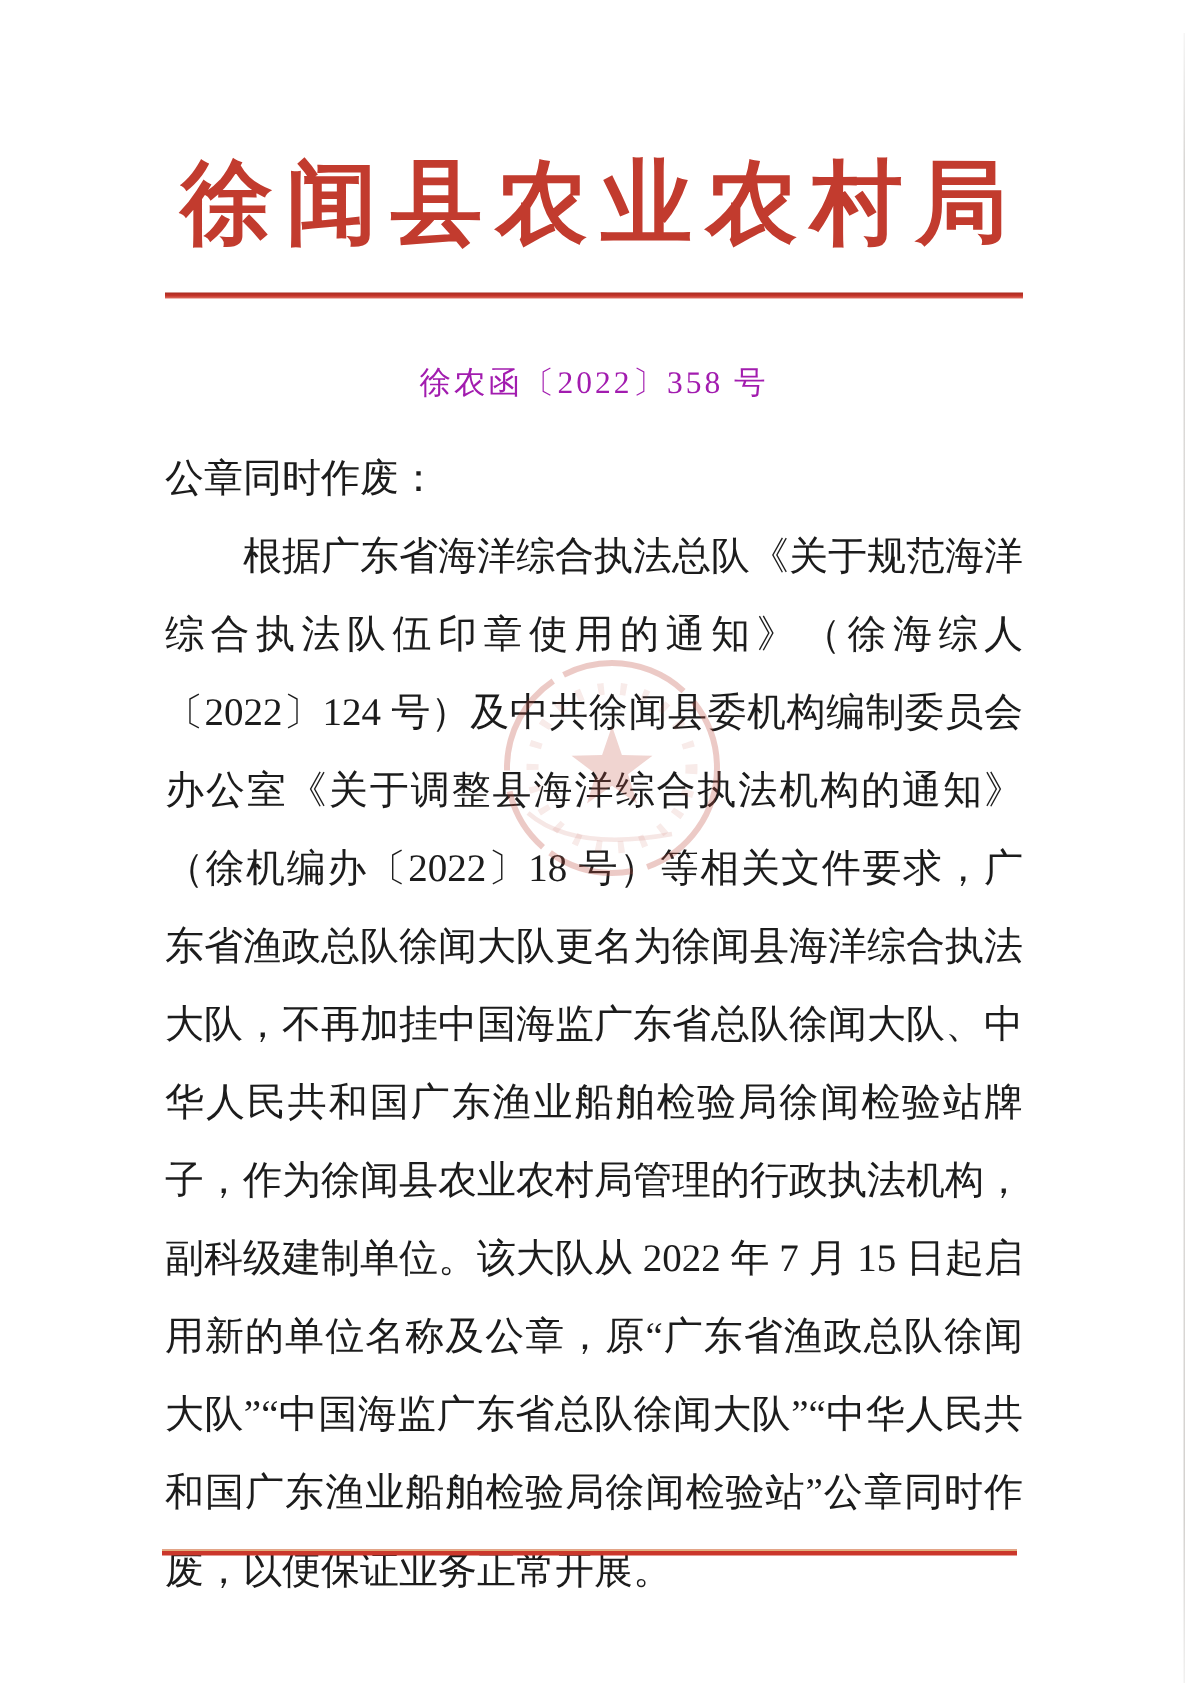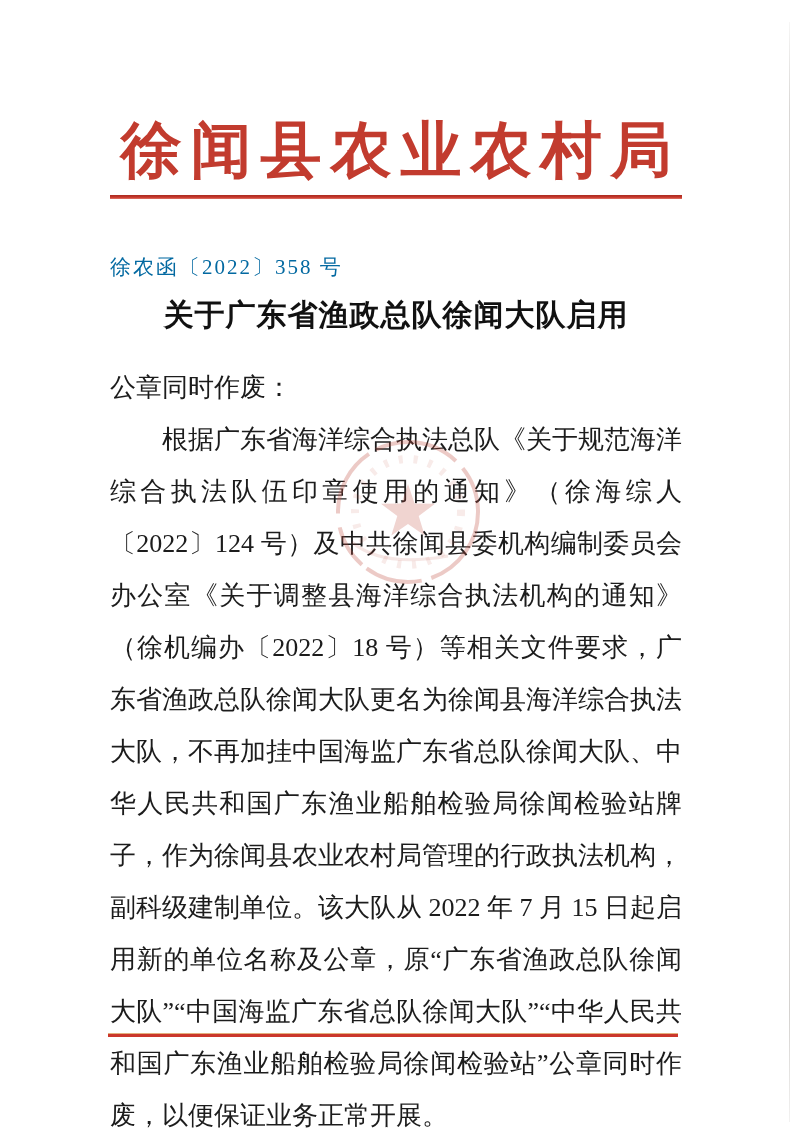--- a/index.html
+++ b/index.html
@@ -12,21 +12,21 @@
     width: 800px;
     height: 1130px;
     background: #ffffff;
     overflow: hidden;
     font-family: "Liberation Serif", "DejaVu Serif", serif;
     color: #1c1c1c;
   }
   .content {
     position: absolute;
     left: 110px;
-    top: 18px;
+    top: 4px;
     width: 572px;
   }
   .issuer {
     margin-top: 96px;
     text-align: center;
     font-size: 61px;
     font-weight: bold;
     letter-spacing: 9px;
     text-indent: 9px;
     color: #c23b2e;
@@ -35,25 +35,25 @@
   }
   .rule-top {
     position: absolute;
     left: 110px;
     top: 195px;
     width: 572px;
     height: 4px;
     background: linear-gradient(to bottom, #a92c20 0%, #c6352a 55%, #df7466 100%);
   }
   .doc-number {
-    margin-top: 58px;
-    text-align: left;
+    margin-top: 46px;
+    text-align: center;
     font-size: 21px;
     letter-spacing: 2px;
-    color: #0369a1;
+    color: #a21caf;
   }
   .doc-title {
     margin-top: 10px;
     text-align: center;
     font-size: 30px;
     font-weight: bold;
     line-height: 47px;
     color: #111111;
     letter-spacing: 1px;
   }
@@ -110,21 +110,20 @@
     <div class="issuer">徐闻县农业农村局</div>
   </div>
 
   <div class="rule-top"></div>
 
   <div class="content" style="top:195px;">
 
     <div class="doc-number">徐农函〔2022〕358 号</div>
 
     <div class="doc-title">
-      <div>关于广东省渔政总队徐闻大队启用</div>
     </div>
 
     <div class="body-block">
       <div class="salutation">公章同时作废：</div>
       <div class="paragraph">根据广东省海洋综合执法总队《关于规范海洋综合执法队伍印章使用的通知》（徐海综人〔2022〕124 号）及中共徐闻县委机构编制委员会办公室《关于调整县海洋综合执法机构的通知》（徐机编办〔2022〕18 号）等相关文件要求，广东省渔政总队徐闻大队更名为徐闻县海洋综合执法大队，不再加挂中国海监广东省总队徐闻大队、中华人民共和国广东渔业船舶检验局徐闻检验站牌子，作为徐闻县农业农村局管理的行政执法机构，副科级建制单位。该大队从 2022 年 7 月 15 日起启用新的单位名称及公章，原“广东省渔政总队徐闻大队”“中国海监广东省总队徐闻大队”“中华人民共和国广东渔业船舶检验局徐闻检验站”公章同时作废，以便保证业务正常开展。</div>
 
     </div>
   </div>
 
   <svg class="seal" viewBox="0 0 156 156">

